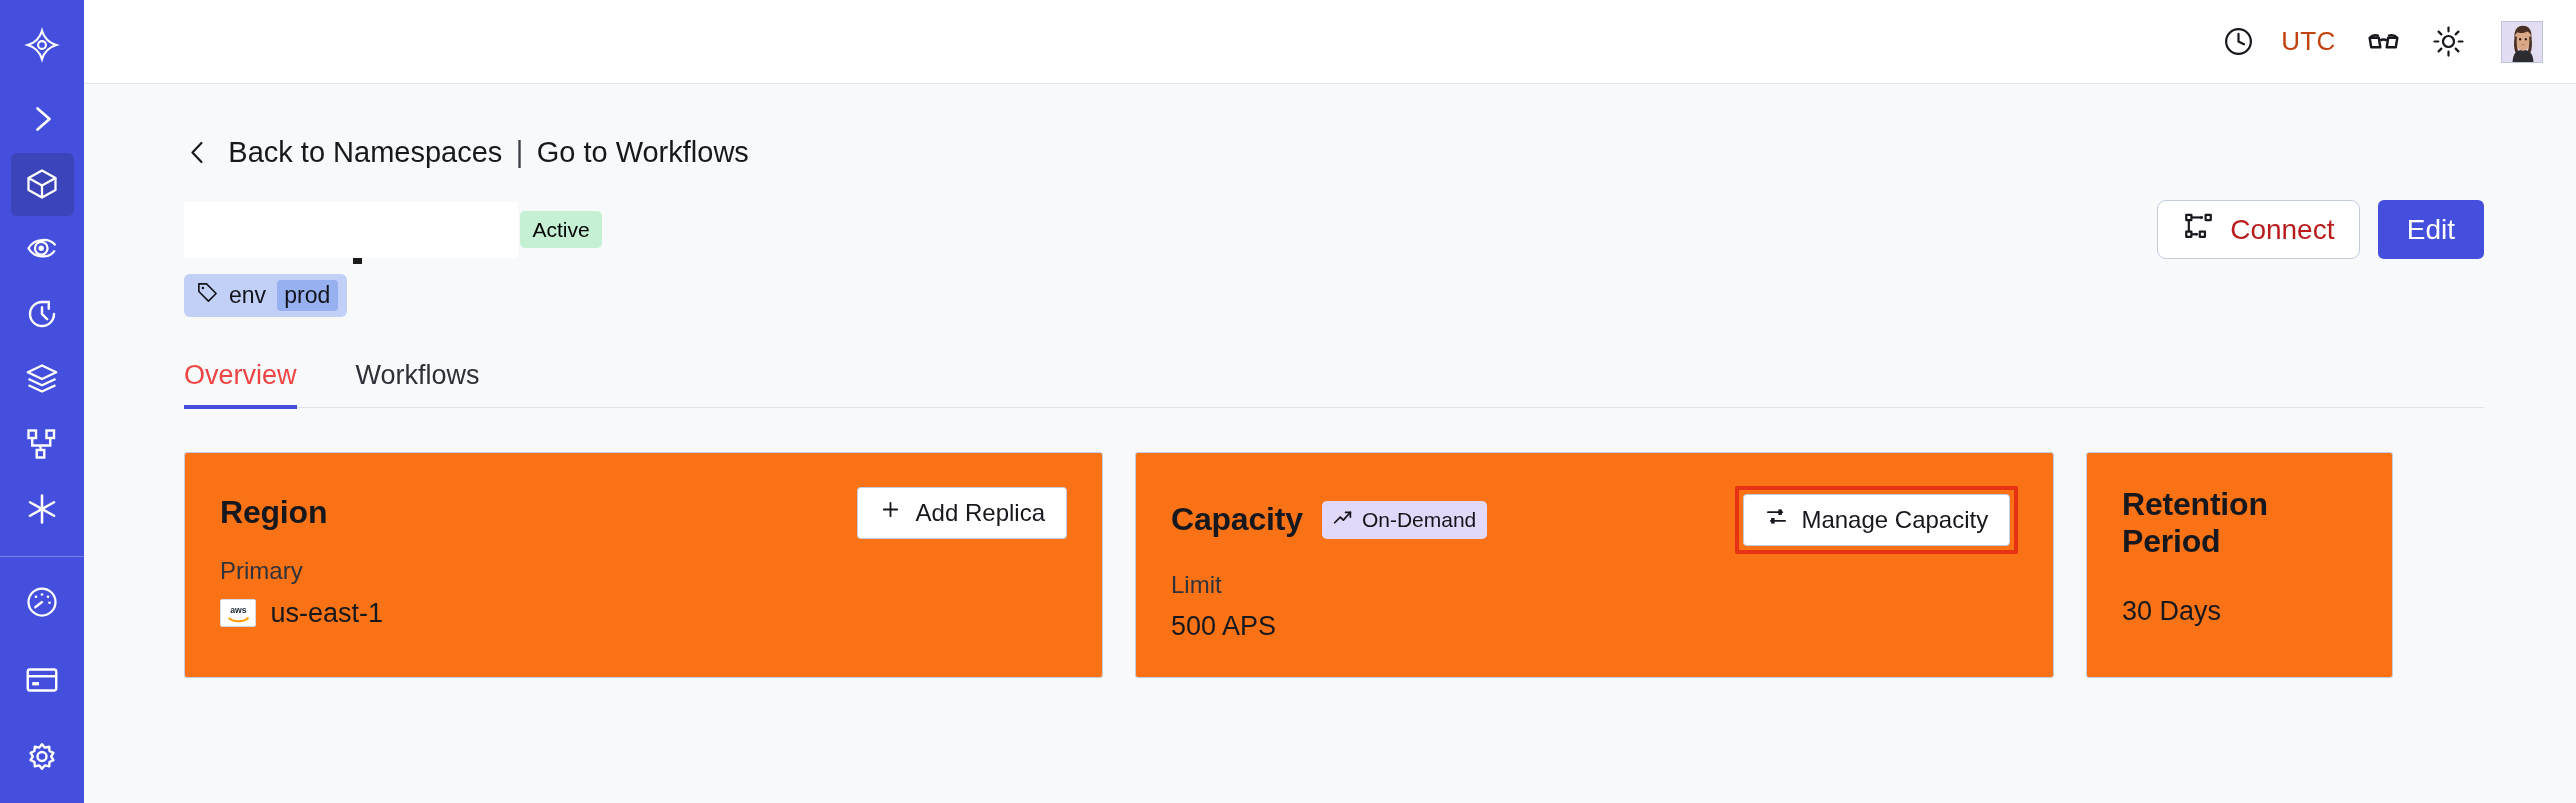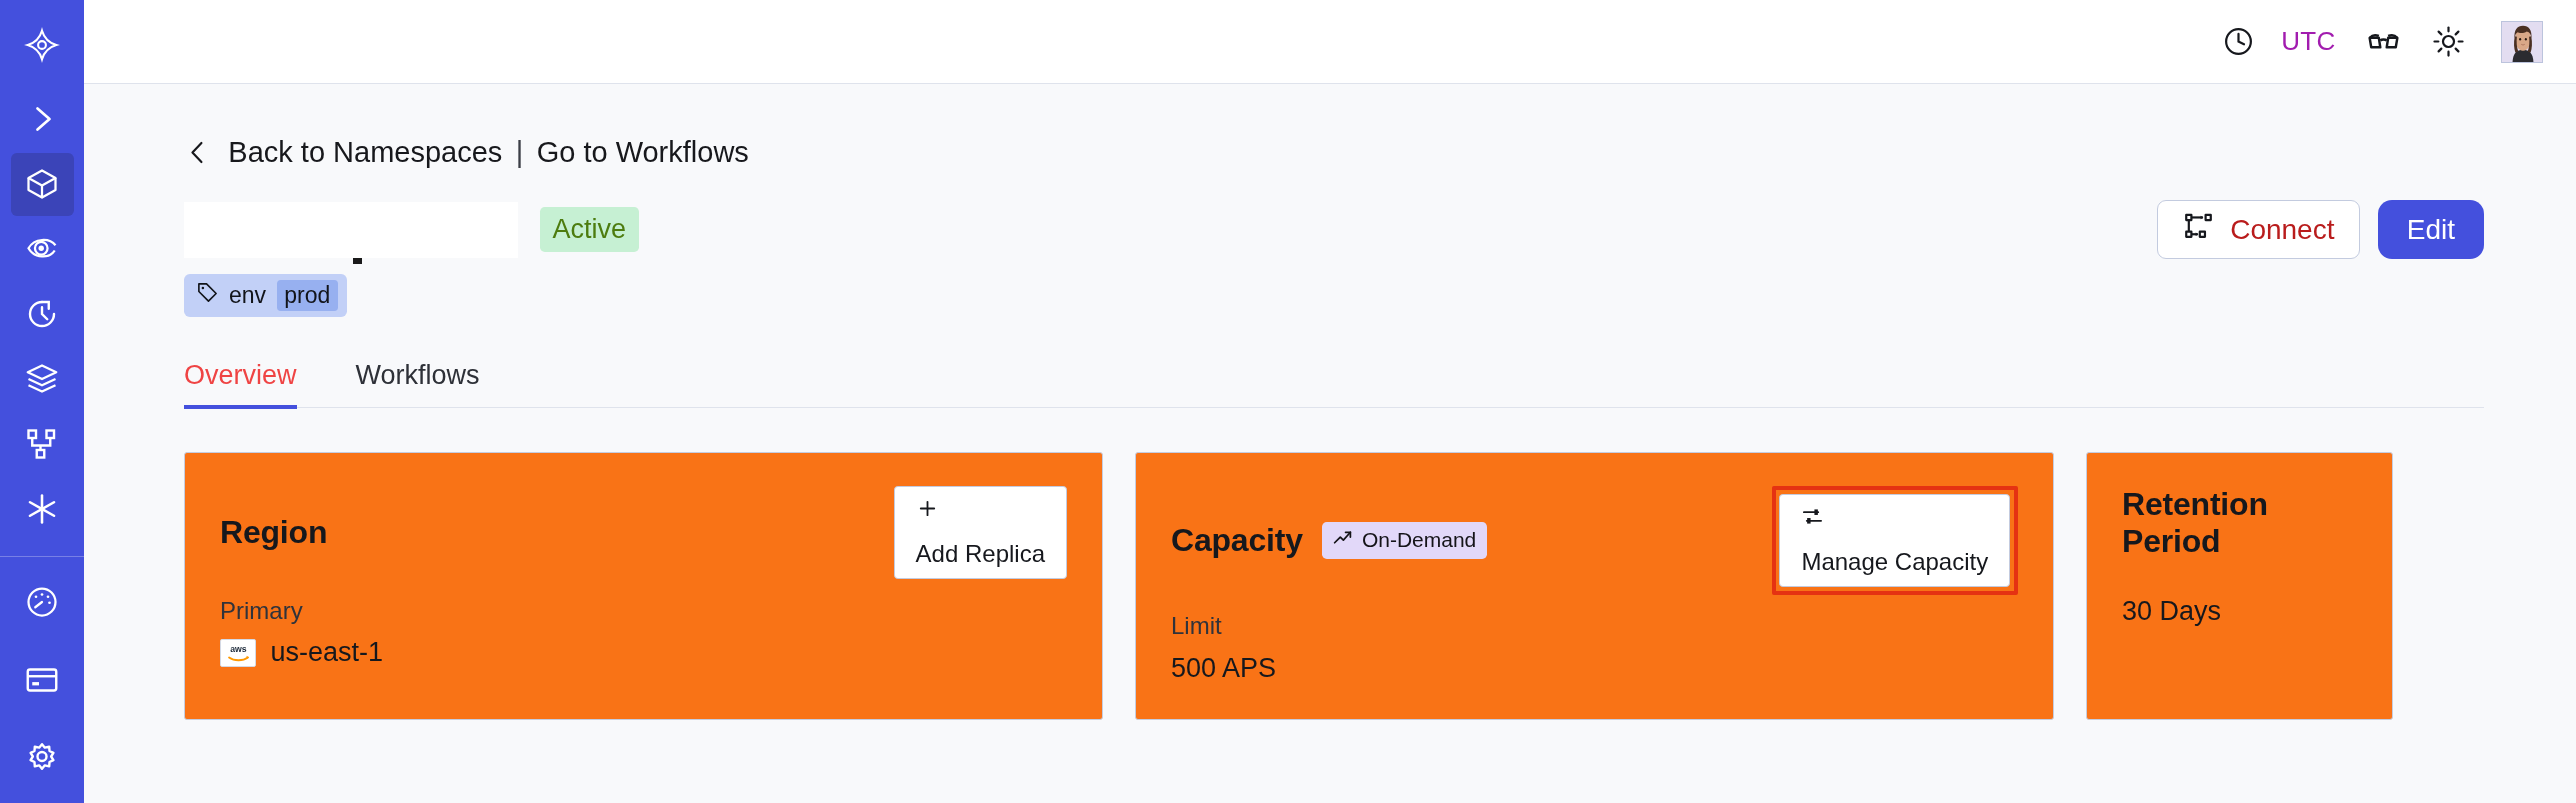--- a/index.html
+++ b/index.html
@@ -67,21 +67,21 @@
     padding-right: 33px;
     gap: 0px;
   }
   .tb-item {
     display: flex;
     align-items: center;
     gap: 26px;
     padding: 9.6px 15.3px;
     border-radius: 5.8px;
     cursor: pointer;
-    color: #a21caf;
+    color: #c2410c;
   }
   .tb-item svg { display: block; }
   .tz-label { font-size: 26px; letter-spacing: 0.3px; }
   .tb-avatar {
     width: 42px; height: 42px;
     margin-left: 21px;
     border: 1px solid #bcc4dd;
     background: #e3ddf1;
     cursor: pointer;
     overflow: hidden;
@@ -125,24 +125,24 @@
   .title-redacted::after {
     content: "";
     position: absolute;
     left: 169px;
     bottom: -6.7px;
     width: 8.6px;
     height: 6.7px;
     background: #1a1a1a;
   }
   .badge-active {
-    margin-left: 22px;
+    margin-left: 2px;
     background: #c6f0d3;
-    color: #4d7c0f;
-    font-size: 27px;
+    color: #000000;
+    font-size: 21px;
     padding: 6.7px 12.5px;
     border-radius: 4.8px;
     white-space: nowrap;
   }
   .spacer { flex: 1 1 auto; }
   .btn-connect {
     display: flex;
     align-items: center;
     gap: 16.3px;
     background: #ffffff;
@@ -152,21 +152,21 @@
     font-size: 28px;
     color: #b91c1c;
     cursor: pointer;
     height: 59px;
   }
   .btn-edit {
     margin-left: 17.3px;
     background: #4450dd;
     color: #ffffff;
     border: none;
-    border-radius: 14px;
+    border-radius: 6px;
     padding: 13.4px 29px;
     font-size: 28px;
     cursor: pointer;
     height: 59px;
     font-family: inherit;
   }
 
   .tag-row { margin-top: 15.3px; display: flex; }
   .tag-chip {
     display: inline-flex;
@@ -244,31 +244,30 @@
     gap: 8.6px;
     background: #e2d8f9;
     color: #151419;
     font-size: 21px;
     padding: 5.8px 10.5px;
     border-radius: 4.8px;
     white-space: nowrap;
   }
   .card-btn {
     display: flex;
-    align-items: flex-start;
+    align-items: flex-end;
     gap: 13.4px;
     background: #ffffff;
     border: 1px solid #c3cbdf;
     border-radius: 3.8px;
     padding: 10.5px 21px;
     font-size: 24px;
     color: #16181d;
     cursor: pointer;
     white-space: nowrap;
-    flex-direction: column;
   }
   .highlight-box {
     border: 4.8px solid #e53212;
     padding: 3.8px;
     border-radius: 1.9px;
     display: inline-flex;
   }
   .card-label {
     margin-top: 17.3px;
     font-size: 24px;

